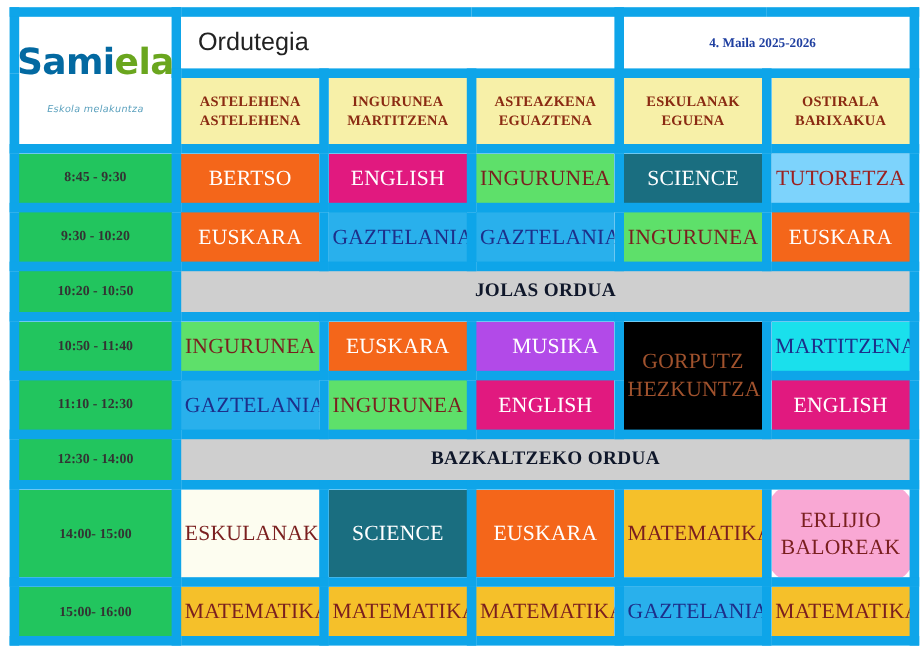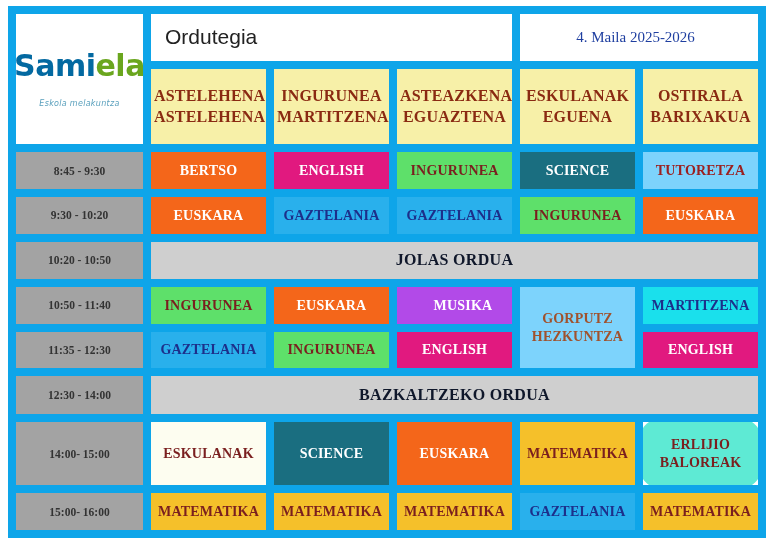--- a/index.html
+++ b/index.html
@@ -77,51 +77,51 @@
     font-size: 21px;
     color: #222222;
     position: relative;
   }
   .title-cell .title-text {
     display: inline-block;
   }
   .year-cell {
     background: #ffffff;
     font-family: "Liberation Serif", serif;
-    font-weight: normal;
-    font-size: 15px;
+    font-weight: bold;
+    font-size: 11px;
     color: #1f3fa0;
     text-align: center !important;
     padding-right: 10px !important;
   }
 
   
   .day-head {
     background: #f7f0a8;
     font-weight: bold;
-    font-size: 16px;
+    font-size: 12px;
     color: #8a2a12;
     line-height: 1.35;
     letter-spacing: 0.2px;
   }
 
   
   .time-cell {
-    background: #a3a3a3;
+    background: #22c55e;
     font-weight: bold;
     font-size: 11.5px;
     color: #333333;
     font-family: "Liberation Serif", serif;
     margin-top: 28px;
   }
 
   
   .subject {
-    font-weight: bold;
-    font-size: 14px;
+    font-weight: normal;
+    font-size: 18px;
     letter-spacing: 0.2px;
     line-height: 1.25;
   }
 
   
   .break-cell {
     background: #cfcfcf;
     font-weight: bold;
     font-size: 16px;
     color: #0f172a;
@@ -195,41 +195,41 @@
         </tr>
         <tr>
           <td class="time-cell">10:20 - 10:50</td>
           <td class="break-cell" colspan="5">JOLAS ORDUA</td>
         </tr>
         <tr>
           <td class="time-cell">10:50 - 11:40</td>
           <td class="subject" style="background: rgb(94, 224, 106); color: rgb(122, 31, 31);">INGURUNEA</td>
           <td class="subject" style="background: rgb(244, 102, 26); color: rgb(255, 255, 255);">EUSKARA</td>
           <td class="subject" style="background: rgb(178, 74, 232); color: rgb(255, 255, 255); padding-left: 20px;">MUSIKA</td>
-          <td class="subject" rowspan="2" style="background: #7dd3fc; color: rgb(160, 82, 45);">GORPUTZ<br>HEZKUNTZA</td>
+          <td class="subject" rowspan="2" style="background: #000000; color: rgb(160, 82, 45);">GORPUTZ<br>HEZKUNTZA</td>
           <td class="subject" style="background: rgb(26, 224, 236); color: rgb(29, 47, 138);">MARTITZENA</td>
         </tr>
         <tr>
-          <td class="time-cell">11:35 - 12:30</td>
+          <td class="time-cell">11:10 - 12:30</td>
           <td class="subject" style="background: rgb(41, 176, 236); color: rgb(29, 47, 138);">GAZTELANIA</td>
           <td class="subject" style="background: rgb(94, 224, 106); color: rgb(122, 31, 31);">INGURUNEA</td>
           <td class="subject" style="background: rgb(225, 25, 127); color: rgb(255, 255, 255);">ENGLISH</td>
           <td class="subject" style="background: rgb(225, 25, 127); color: rgb(255, 255, 255);">ENGLISH</td>
         </tr>
         <tr>
           <td class="time-cell">12:30 - 14:00</td>
           <td class="break-cell" colspan="5">BAZKALTZEKO ORDUA</td>
         </tr>
         <tr>
           <td class="time-cell">14:00- 15:00</td>
           <td class="subject" style="background: rgb(253, 253, 240); color: rgb(122, 31, 31);">ESKULANAK</td>
           <td class="subject" style="background: rgb(26, 110, 128); color: rgb(255, 255, 255);">SCIENCE</td>
           <td class="subject" style="background: rgb(244, 102, 26); color: rgb(255, 255, 255);">EUSKARA</td>
           <td class="subject" style="background: rgb(245, 192, 42); color: rgb(122, 31, 31);">MATEMATIKA</td>
-          <td class="subject" style="background: #5eead4; color: rgb(122, 31, 31); border-radius: 23px;">ERLIJIO<br>BALOREAK</td>
+          <td class="subject" style="background: #f9a8d4; color: rgb(122, 31, 31); border-radius: 23px;">ERLIJIO<br>BALOREAK</td>
         </tr>
         <tr>
           <td class="time-cell">15:00- 16:00</td>
           <td class="subject" style="background: rgb(245, 192, 42); color: rgb(122, 31, 31);">MATEMATIKA</td>
           <td class="subject" style="background: rgb(245, 192, 42); color: rgb(122, 31, 31);">MATEMATIKA</td>
           <td class="subject" style="background: rgb(245, 192, 42); color: rgb(122, 31, 31);">MATEMATIKA</td>
           <td class="subject" style="background: rgb(41, 176, 236); color: rgb(29, 47, 138);">GAZTELANIA</td>
           <td class="subject" style="background: rgb(245, 192, 42); color: rgb(122, 31, 31);">MATEMATIKA</td>
         </tr>
       </tbody>

